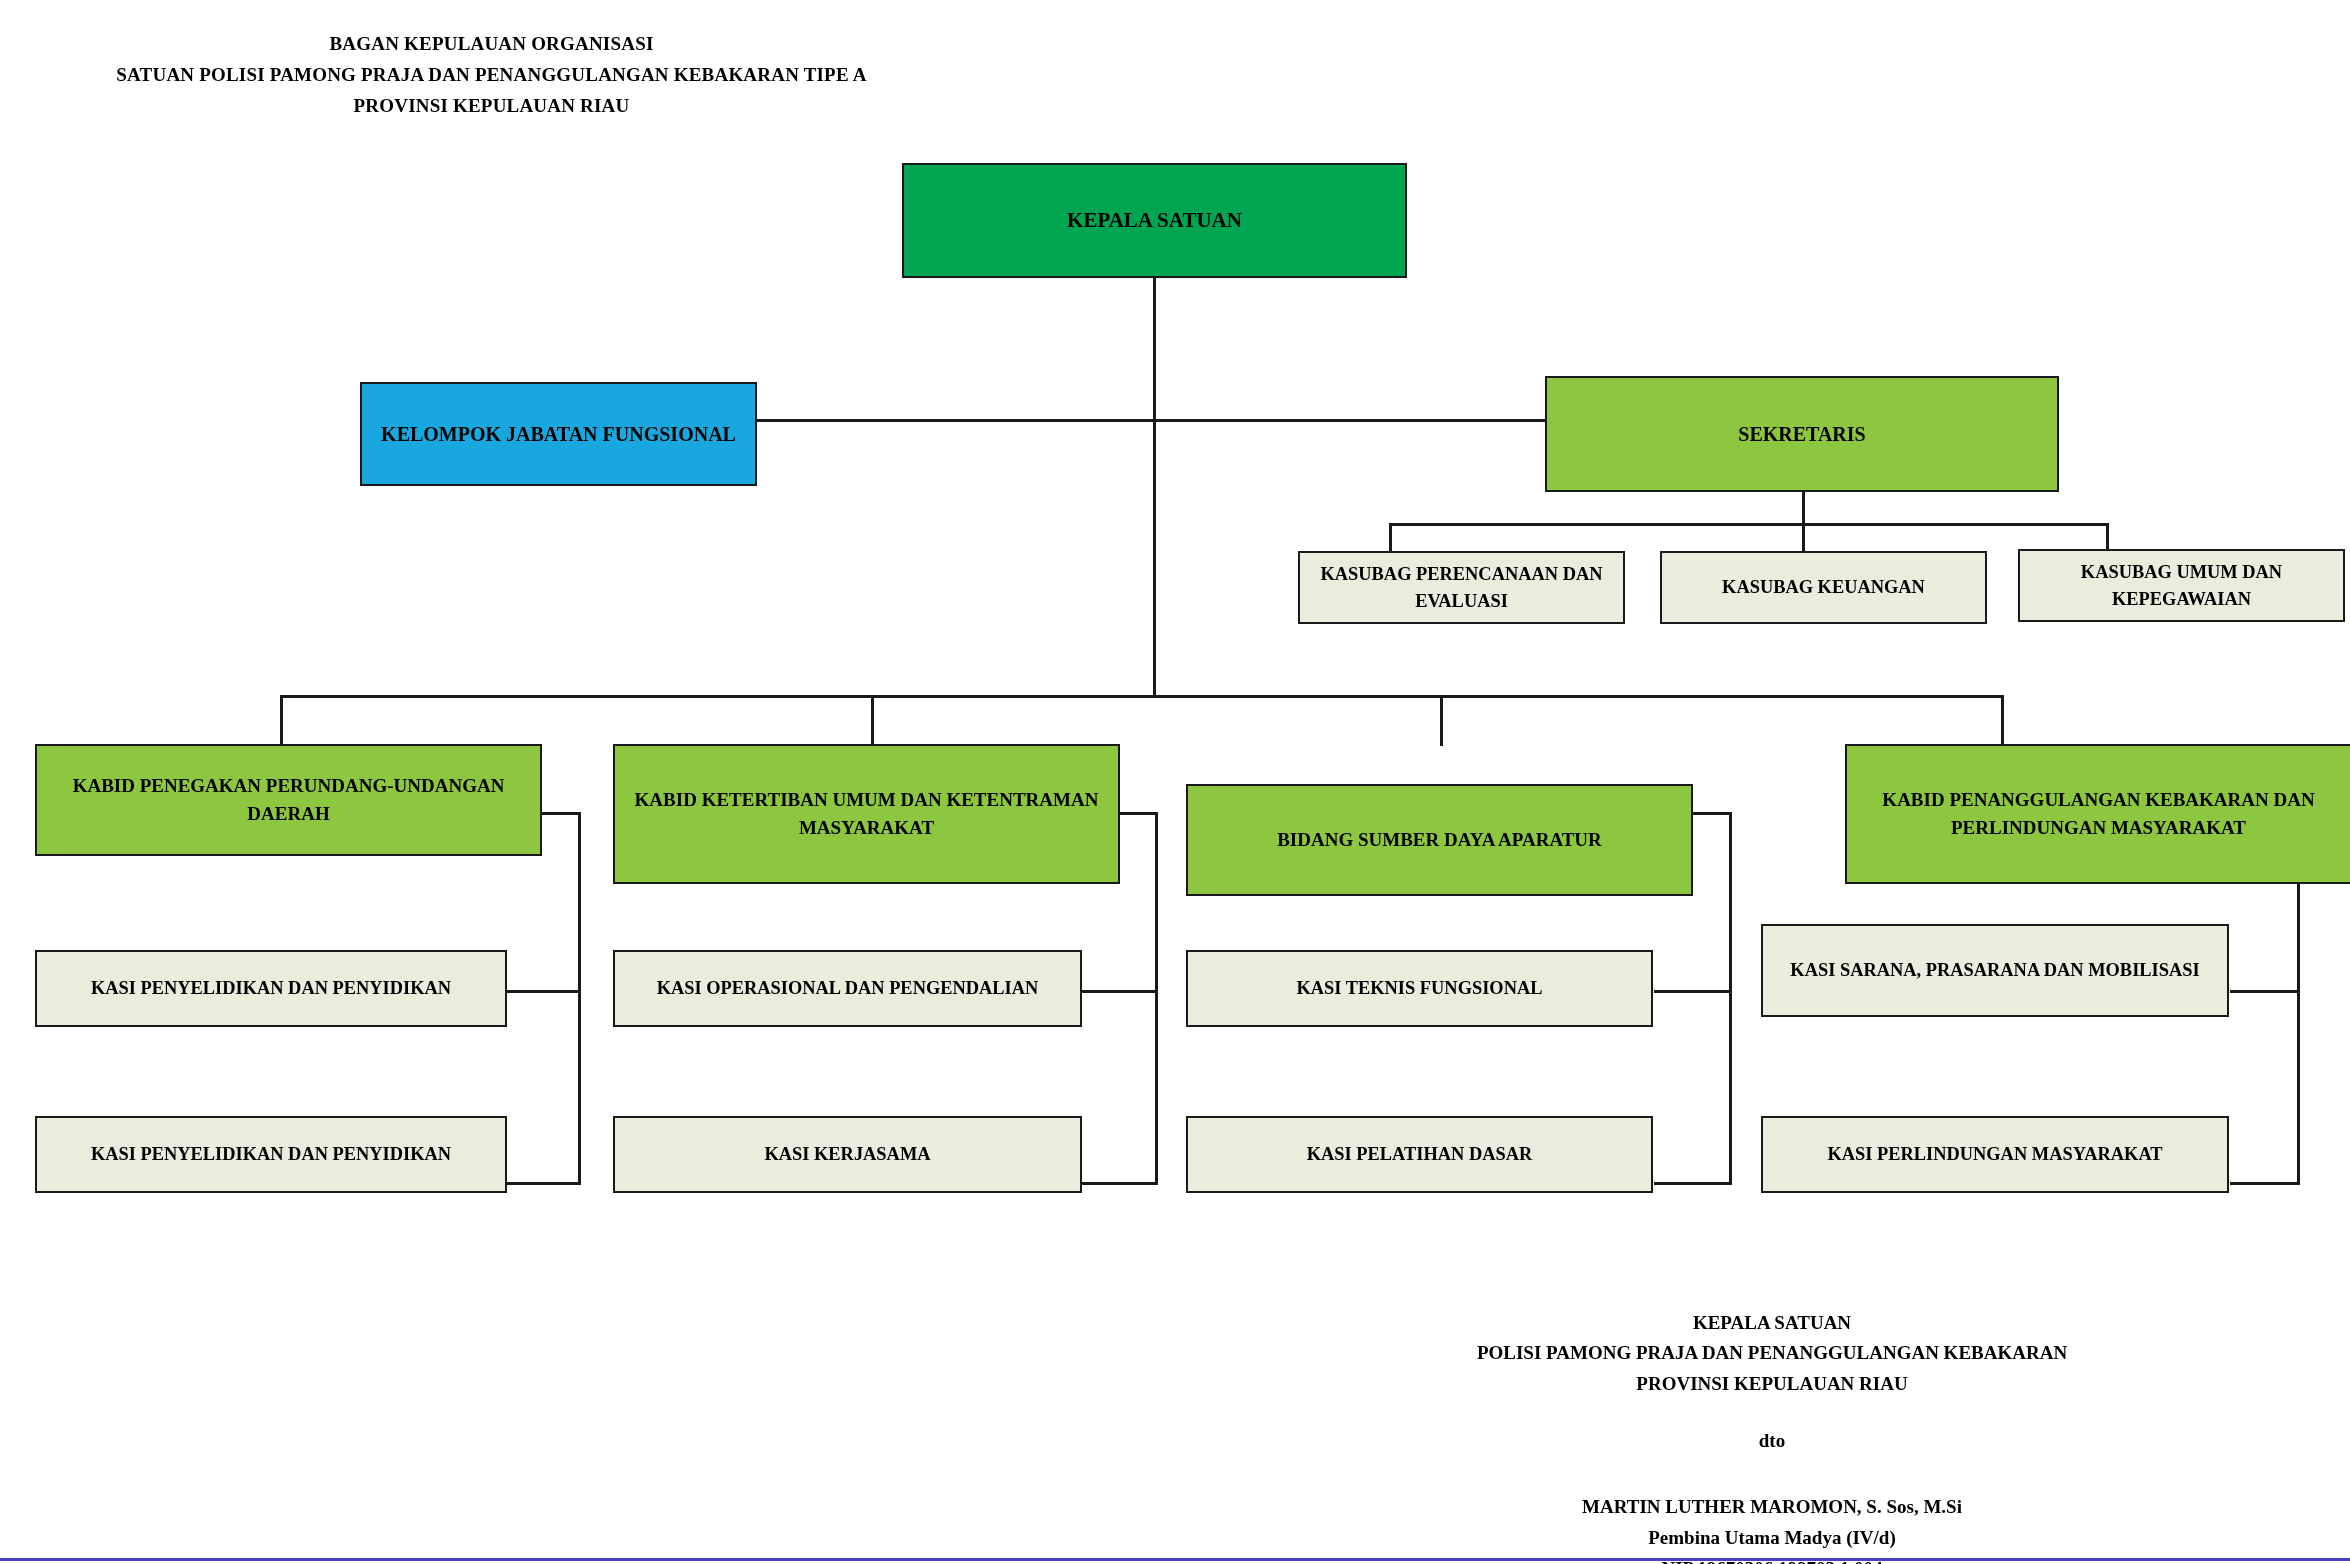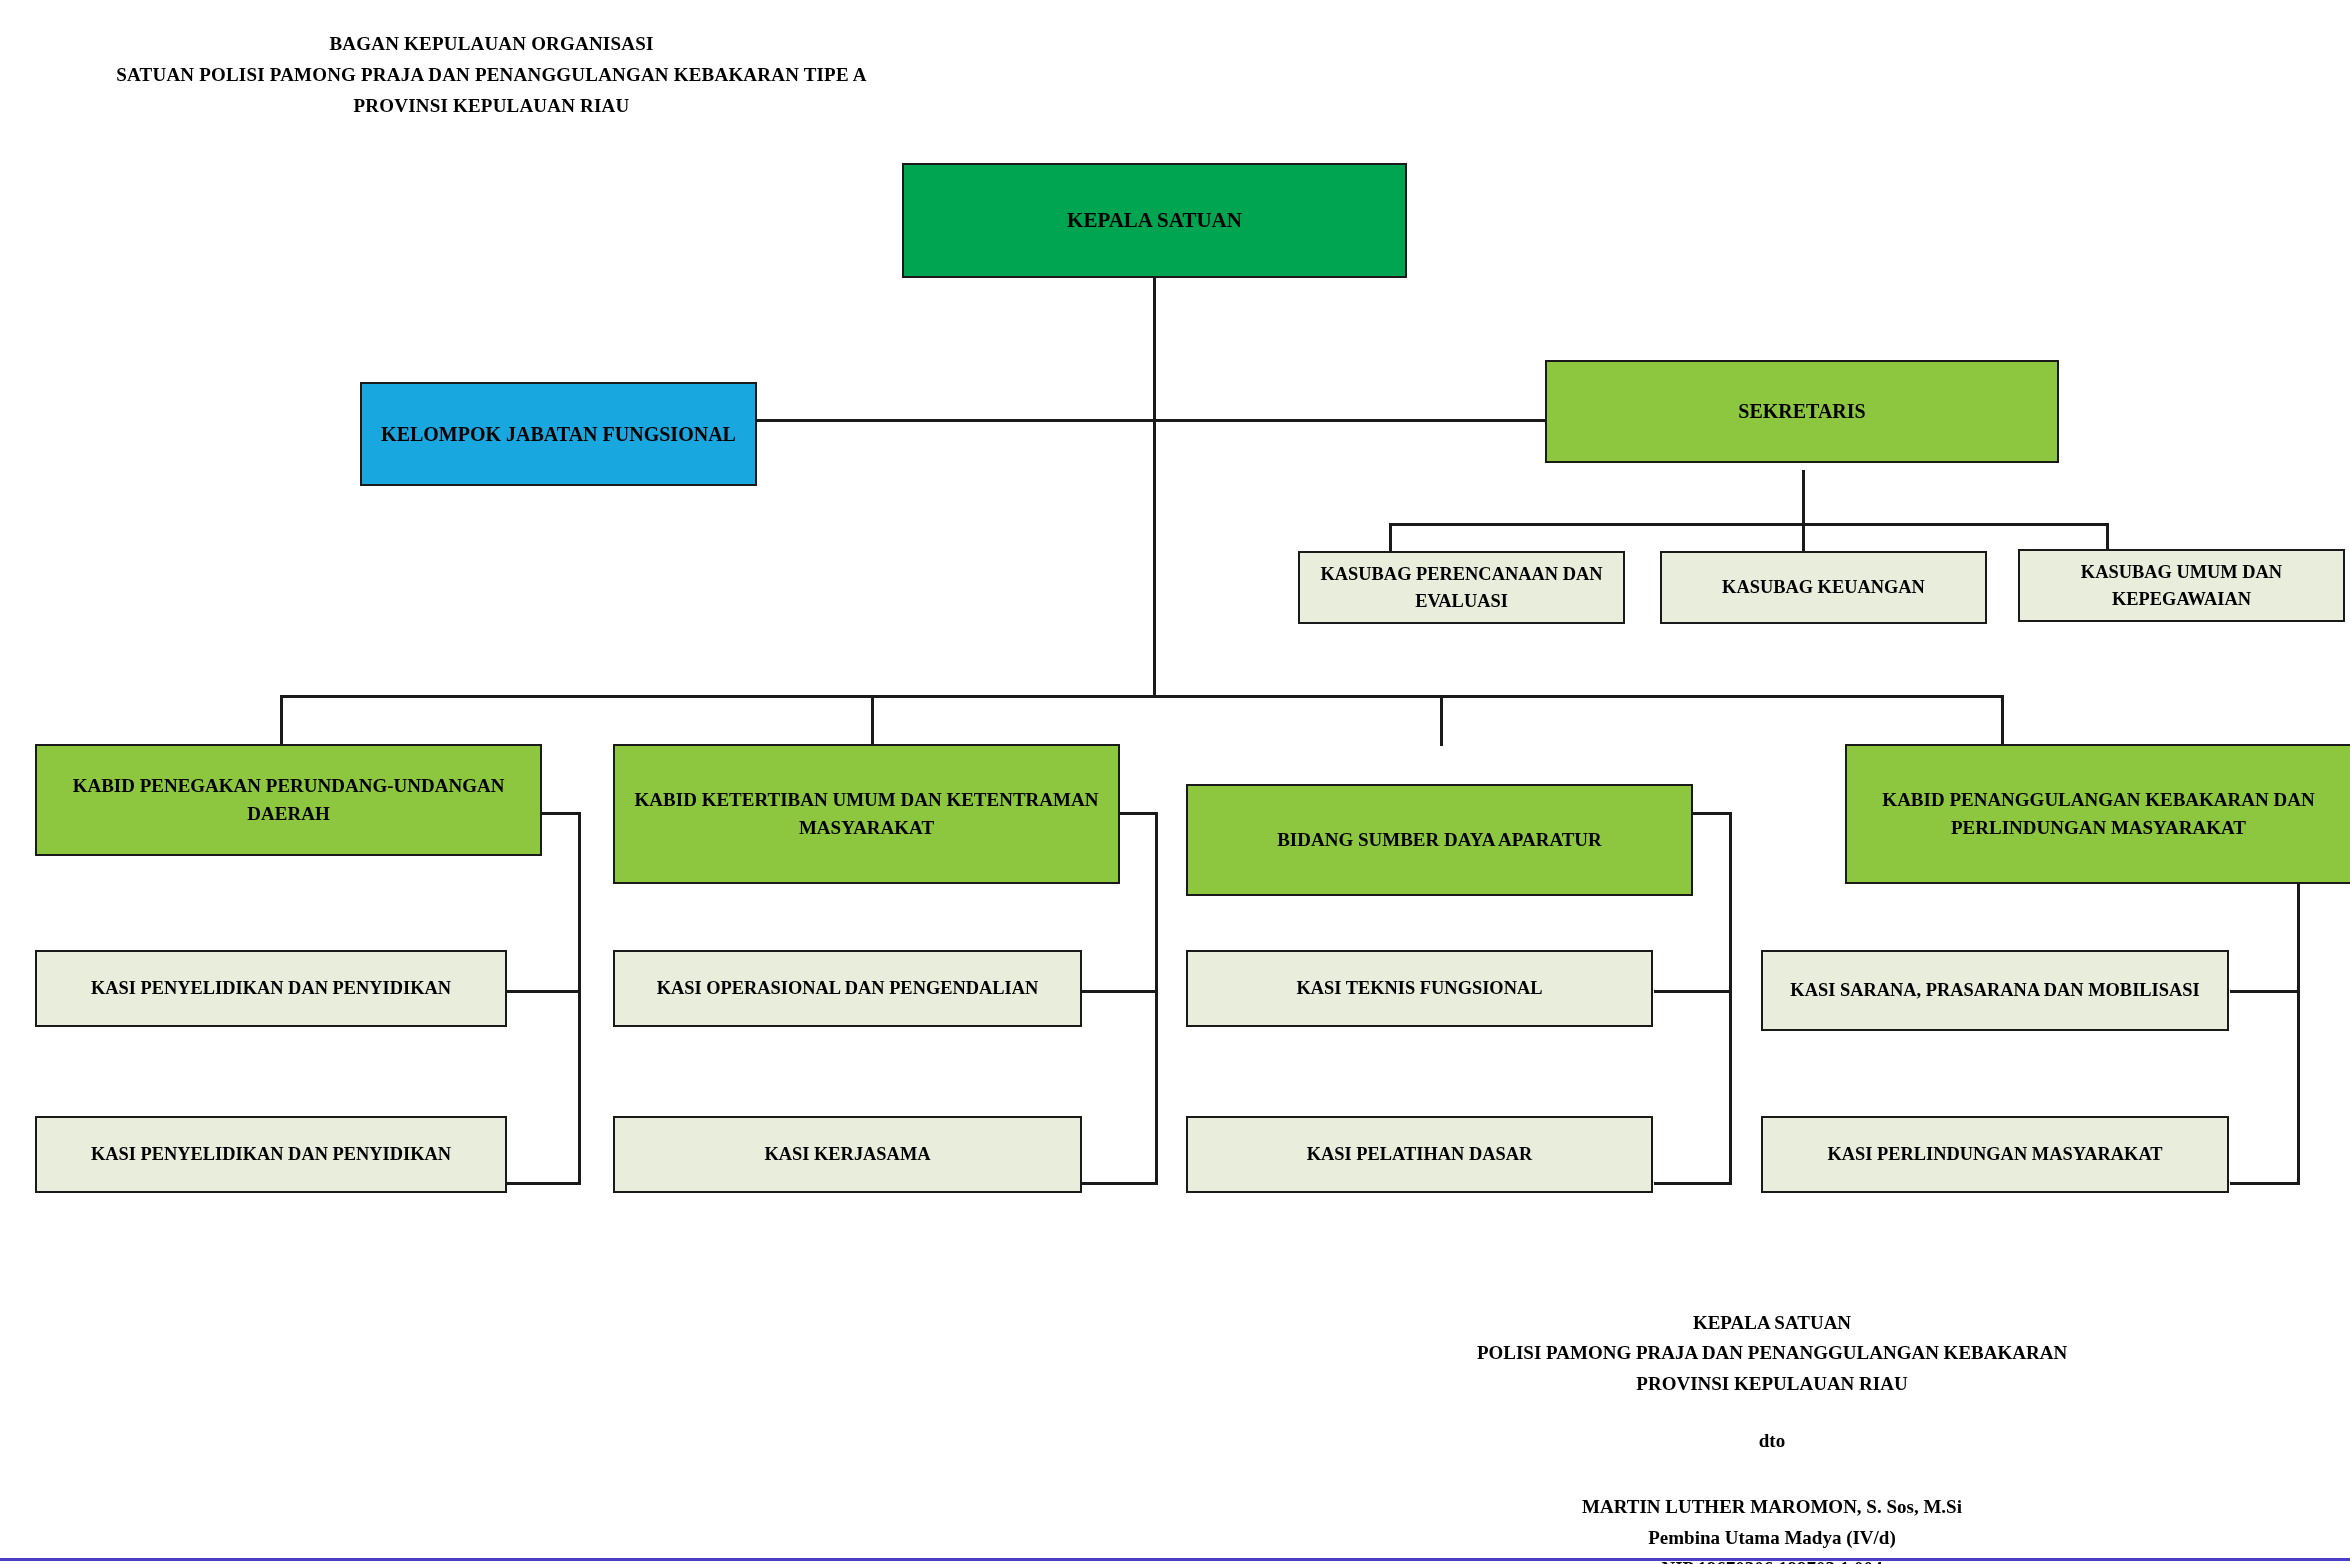--- a/index.html
+++ b/index.html
@@ -141,21 +141,21 @@
   <div class="conn h" style="left:2230px; top:1182px; width:70px;"></div>
 
   <div class="node green-dark" style="left:902px; top:163px; width:505px; height:115px;">
     <span class="label">KEPALA SATUAN</span>
   </div>
 
   <div class="node blue" style="left:360px; top:365px; width:397px; height:104px;margin-top:17px;">
     <span class="label">KELOMPOK JABATAN FUNGSIONAL</span>
   </div>
 
-  <div class="node green-lt" style="left:1545px; top:360px; width:514px; height:103px;">
+  <div class="node green-lt" style="left:1545px; top:376px; width:514px; height:116px;">
     <span class="label">SEKRETARIS</span>
   </div>
 
   <div class="node ivory kasubag" style="left:1298px; top:551px; width:327px; height:73px;">
     <span class="label">KASUBAG PERENCANAAN DAN EVALUASI</span>
   </div>
   <div class="node ivory kasubag" style="left:1660px; top:551px; width:327px; height:73px;">
     <span class="label">KASUBAG KEUANGAN</span>
   </div>
   <div class="node ivory kasubag" style="left:2018px; top:549px; width:327px; height:73px;">
@@ -177,21 +177,21 @@
 
   <div class="node ivory kasi" style="left:35px; top:950px; width:472px; height:77px;">
     <span class="label">KASI PENYELIDIKAN DAN PENYIDIKAN</span>
   </div>
   <div class="node ivory kasi" style="left:613px; top:950px; width:469px; height:77px;">
     <span class="label">KASI OPERASIONAL DAN PENGENDALIAN</span>
   </div>
   <div class="node ivory kasi" style="left:1186px; top:950px; width:467px; height:77px;">
     <span class="label">KASI TEKNIS FUNGSIONAL</span>
   </div>
-  <div class="node ivory kasi" style="left:1761px; top:950px; width:468px; height:81px;justify-content:flex-end;">
+  <div class="node ivory kasi" style="left:1761px; top:924px; width:468px; height:93px;justify-content:flex-end;">
     <span class="label">KASI SARANA, PRASARANA DAN MOBILISASI</span>
   </div>
 
   <div class="node ivory kasi" style="left:35px; top:1116px; width:472px; height:77px;">
     <span class="label">KASI PENYELIDIKAN DAN PENYIDIKAN</span>
   </div>
   <div class="node ivory kasi" style="left:613px; top:1116px; width:469px; height:77px;">
     <span class="label">KASI KERJASAMA</span>
   </div>
   <div class="node ivory kasi" style="left:1186px; top:1116px; width:467px; height:77px;">

